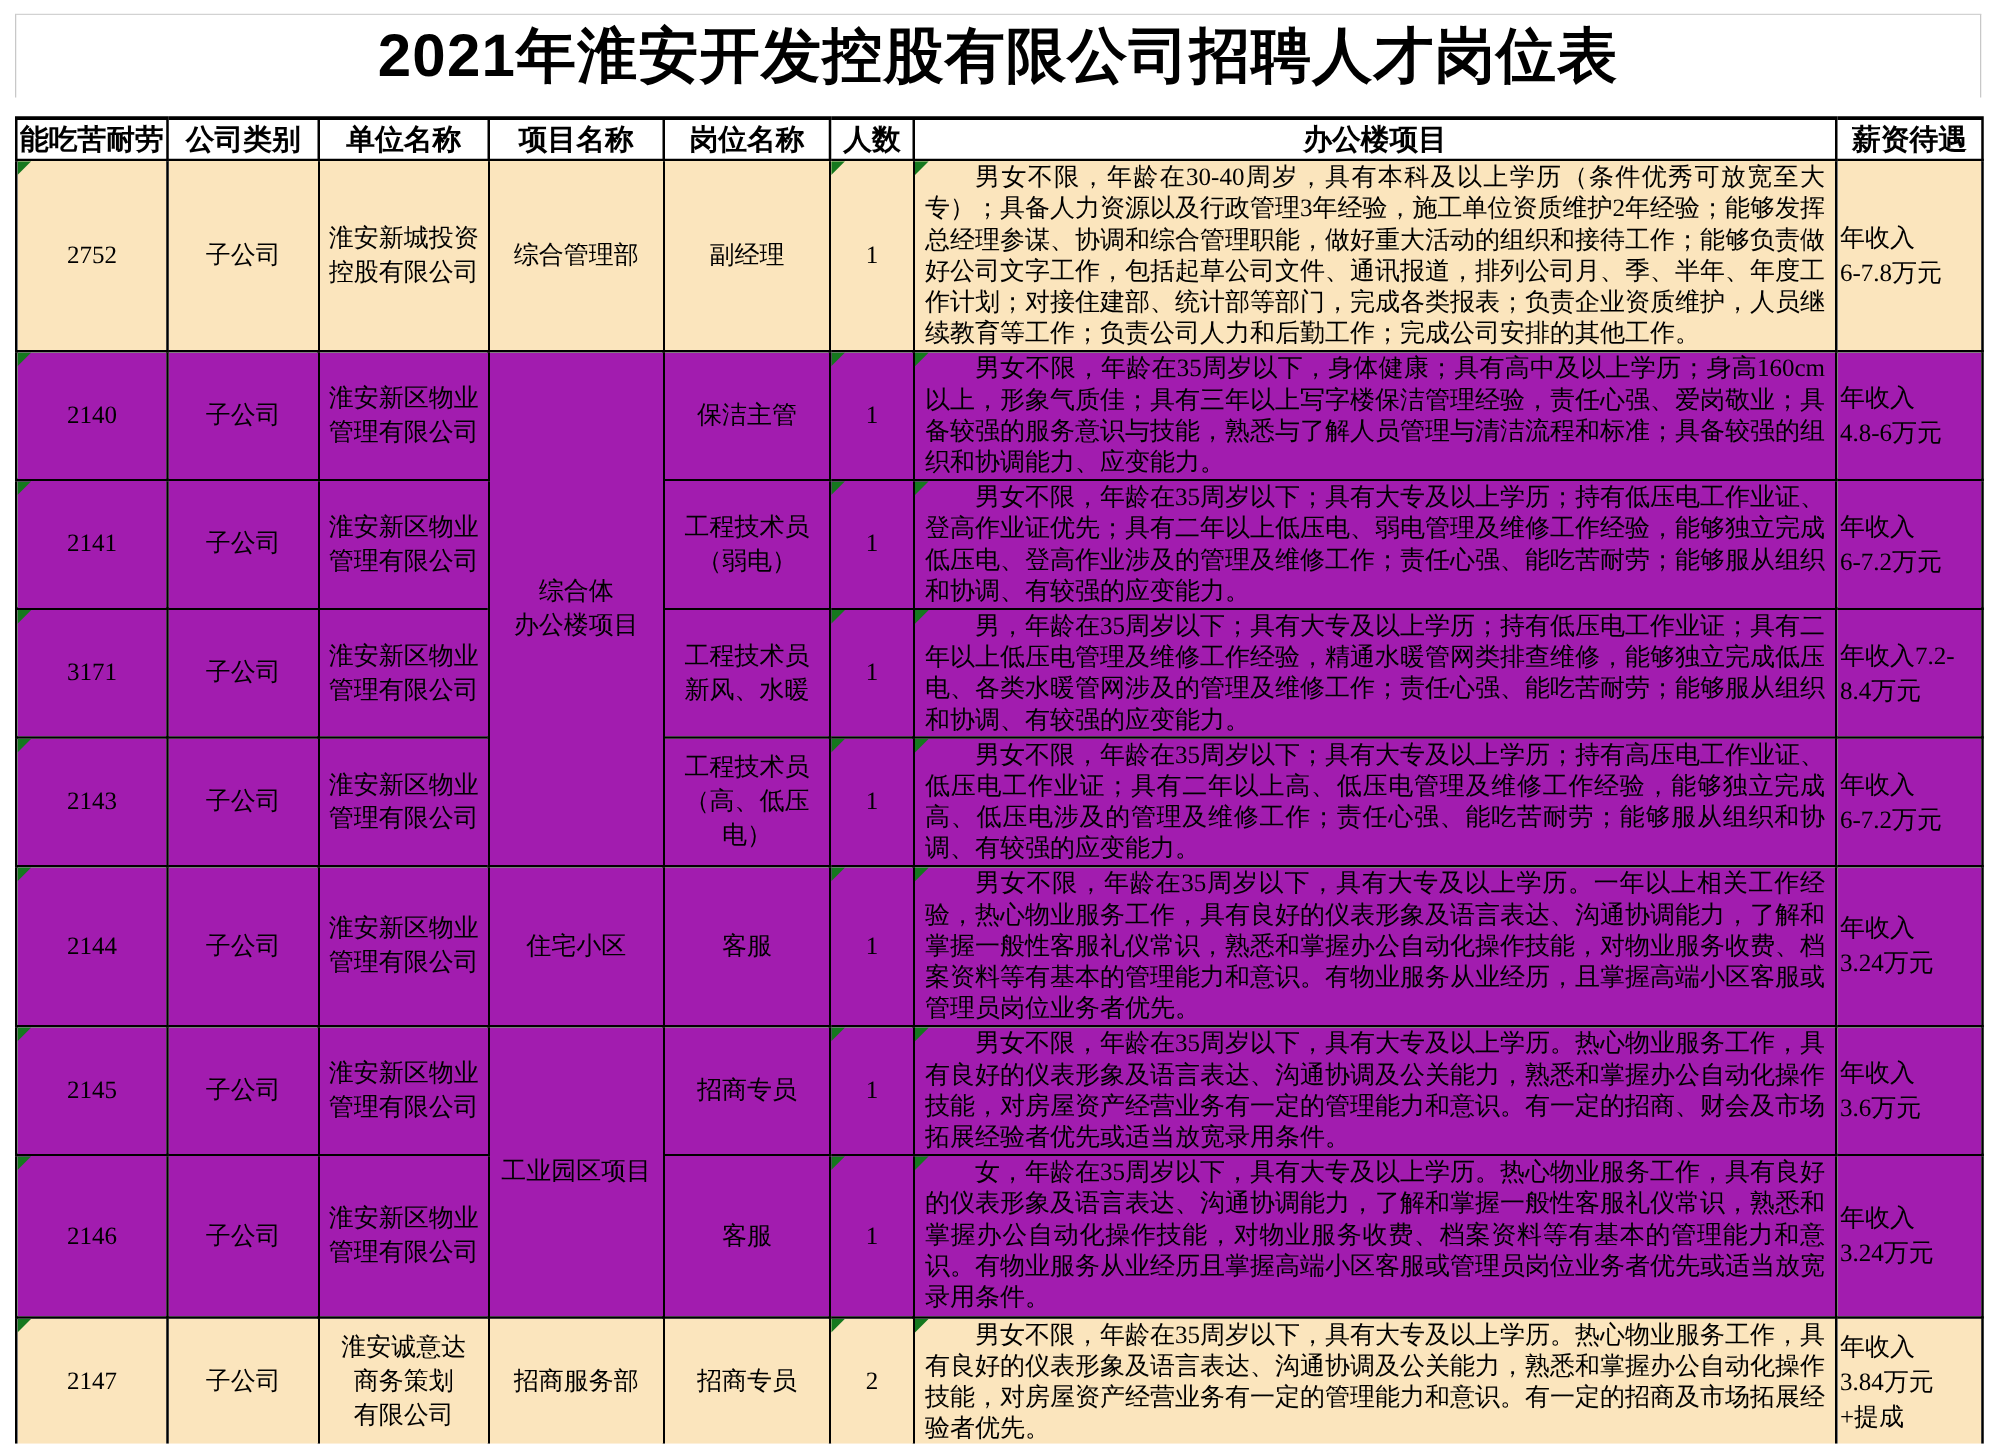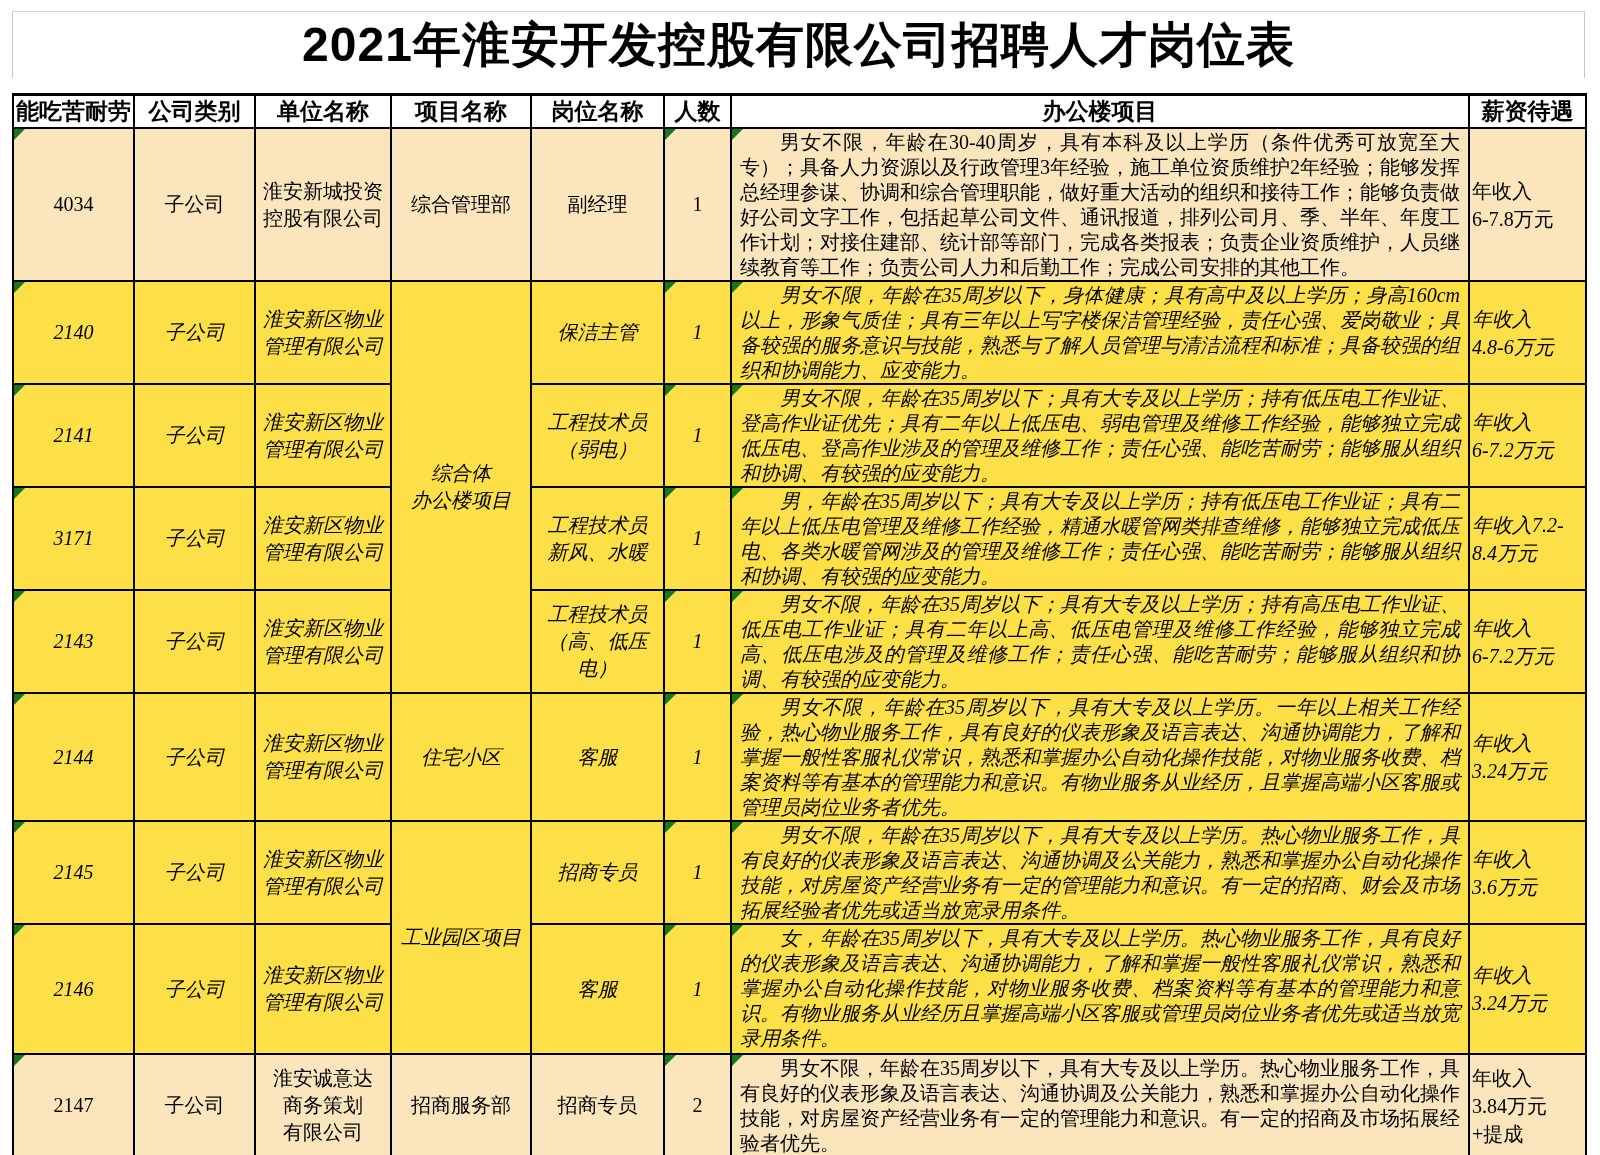--- a/index.html
+++ b/index.html
@@ -41,21 +41,21 @@
     text-align:center;font-size:20px;line-height:27px;white-space:pre-line;padding:0 2px;
   }
   td.cond{
     vertical-align:top;text-align:justify;font-size:20px;line-height:25px;
     padding:1px 8px 0 8px;text-indent:2em;
   }
   td.sal{
     font-size:20px;line-height:28px;white-space:pre-line;padding:0 2px;
   }
   tr.yellow td{background:#fbe5bd;}
-  tr.green td{background:#fde047;font-style:italic;}
+  tr.green td{background:#a21caf;}
   
   .tri{
     position:absolute;top:0;left:0;width:0;height:0;
     border-top:11px solid #15781e;border-right:11px solid transparent;
     pointer-events:none;
   }
   
   tr.r2139 td{height:146px;}
   tr.r2140 td{height:96px;}
   tr.r2141 td{height:96px;}
@@ -93,21 +93,21 @@
       <th>公司类别</th>
       <th>单位名称</th>
       <th>项目名称</th>
       <th>岗位名称</th>
       <th>人数</th>
       <th>办公楼项目</th>
       <th class="last">薪资待遇</th>
     </tr>
 
     <tr class="yellow r2139">
-      <td class="c first"><span class="tri"></span><span>4034</span></td>
+      <td class="c first"><span class="tri"></span><span>2752</span></td>
       <td class="c">子公司</td>
       <td class="c">淮安新城投资
 控股有限公司</td>
       <td class="c">综合管理部</td>
       <td class="c">副经理</td>
       <td class="c"><span class="tri"></span><span>1</span></td>
       <td class="cond"><span class="tri"></span><span>男女不限，年龄在30-40周岁，具有本科及以上学历（条件优秀可放宽至大专）；具备人力资源以及行政管理3年经验，施工单位资质维护2年经验；能够发挥总经理参谋、协调和综合管理职能，做好重大活动的组织和接待工作；能够负责做好公司文字工作，包括起草公司文件、通讯报道，排列公司月、季、半年、年度工作计划；对接住建部、统计部等部门，完成各类报表；负责企业资质维护，人员继续教育等工作；负责公司人力和后勤工作；完成公司安排的其他工作。</span></td>
       <td class="sal last">年收入
 6-7.8万元</td>
     </tr>

